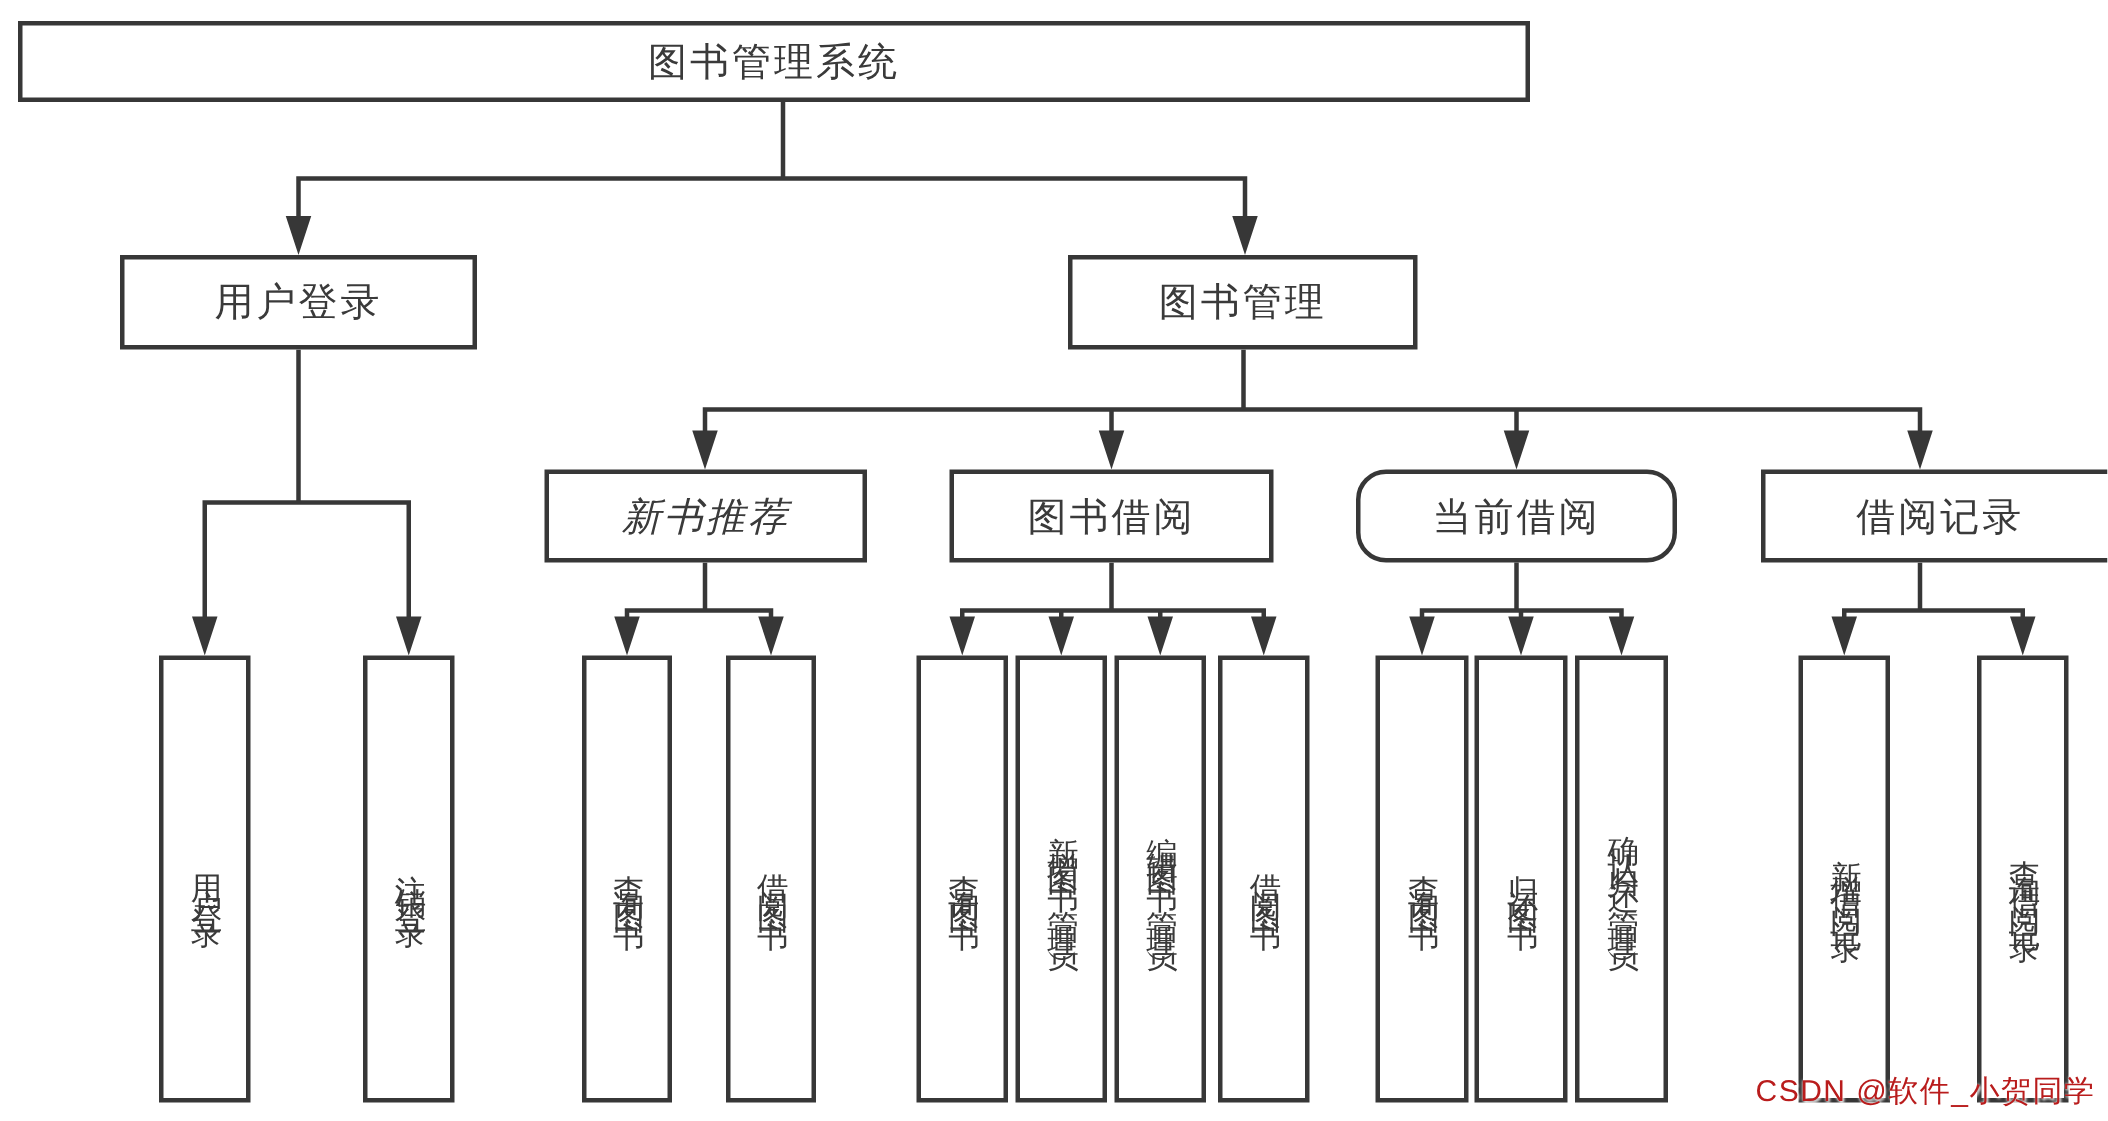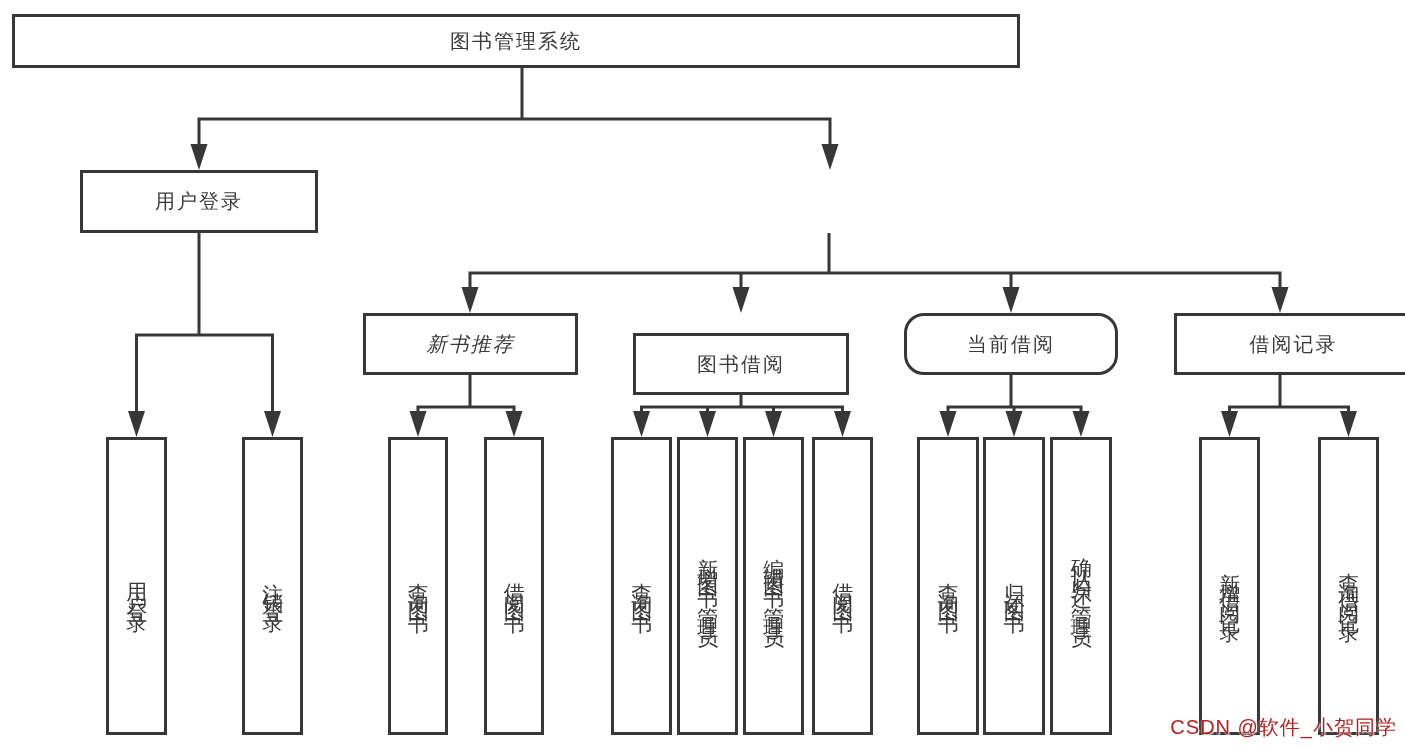--- a/index.html
+++ b/index.html
@@ -26,21 +26,21 @@
     box-sizing: border-box;
     background: #ffffff;
     border: 3px solid #373737;
     display: flex;
     align-items: center;
     justify-content: center;
     color: #3a3a3a;
     z-index: 2;
   }
   .hbox .lbl {
-    font-size: 20px;
+    font-size: 26px;
     letter-spacing: 2px;
     white-space: nowrap;
   }
   .vbox .lbl {
     writing-mode: vertical-rl;
     text-orientation: mixed;
     font-size: 21px;
     letter-spacing: 10px;
     line-height: 1.25;
     white-space: nowrap;
@@ -131,25 +131,28 @@
     "></path>
   </svg>
 
   <div class="box hbox" style="left:12px; top:14px; width:1008px; height:54px;">
     <span class="lbl">图书管理系统</span>
   </div>
 
   <div class="box hbox" style="left:80px; top:170px; width:238px; height:63px;">
     <span class="lbl">用户登录</span>
   </div>
+  <div class="box hbox" style="left:712px; top:170px; width:233px; height:63px;">
+    <span class="lbl">图书管理</span>
+  </div>
 
   <div class="box hbox" style="left:363px; top:313px; width:215px; height:62px;font-style:italic;">
     <span class="lbl">新书推荐</span>
   </div>
-  <div class="box hbox" style="left:633px; top:313px; width:216px; height:62px;margin-top:20px;">
+  <div class="box hbox" style="left:633px; top:313px; width:216px; height:62px;">
     <span class="lbl">图书借阅</span>
   </div>
   <div class="box hbox" style="left:904px; top:313px; width:214px; height:62px;border-radius:20px;">
     <span class="lbl">当前借阅</span>
   </div>
   <div class="box hbox" style="left:1174px; top:313px; width:239px; height:62px;">
     <span class="lbl">借阅记录</span>
   </div>
 
   <div class="box vbox" style="left:106px; top:437px; width:61px; height:298px;">

